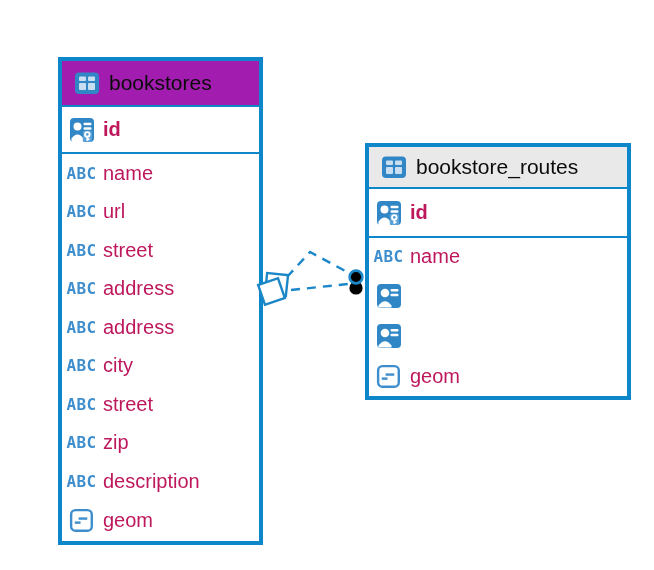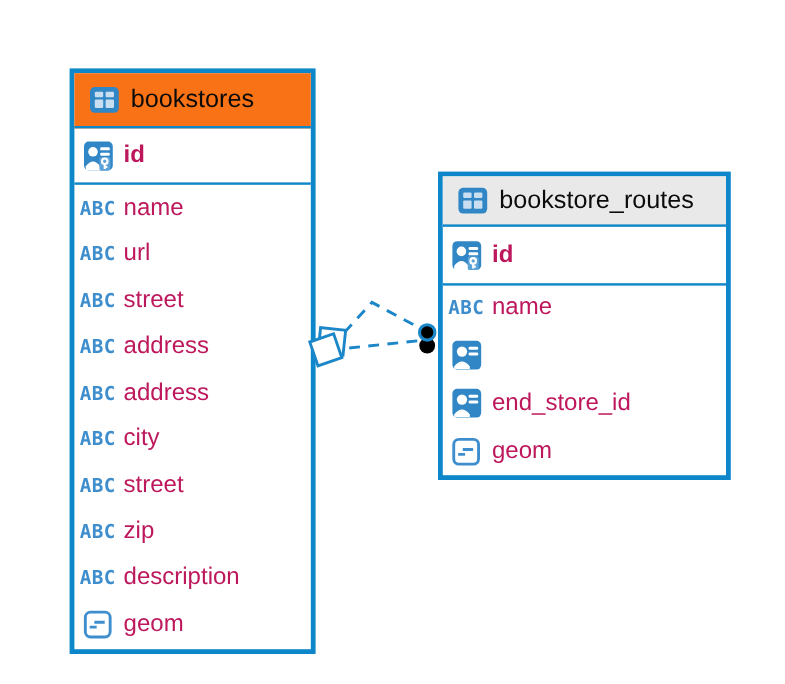--- a/index.html
+++ b/index.html
@@ -16,21 +16,21 @@
   }
   .tbl {
     position: absolute;
     box-sizing: border-box;
     border: 4px solid #0d87c9;
     background: #ffffff;
     display: flex;
     flex-direction: column;
   }
   .tbl-bookstores { left: 58px; top: 57px; width: 205px; height: 488px; }
-  .tbl-routes     { left: 365px; top: 143px; width: 244px; height: 257px; }
+  .tbl-routes     { left: 365px; top: 143px; width: 266px; height: 257px; }
   .tbl-header {
     flex: 0 0 auto;
     display: flex;
     align-items: center;
     gap: 9px;
     padding-left: 11px;
     border-bottom: 2px solid #0d87c9;
     box-sizing: border-box;
   }
   .tbl-bookstores .tbl-header { height: 46px; }
@@ -85,21 +85,21 @@
     width: 654px; height: 570px;
     pointer-events: none;
   }
 </style>
 </head>
 <body>
 
 <div class="canvas">
 
   <div class="tbl tbl-bookstores">
-    <div class="tbl-header" style="background: #f97316;">
+    <div class="tbl-header" style="background: #a21caf;">
       <span class="icon-box">
           <svg width="26" height="26" viewBox="0 0 26 26" xmlns="http://www.w3.org/2000/svg">
             <rect x="1" y="2.5" width="24" height="21.5" rx="4" fill="#3187c6"></rect>
             <rect x="5" y="6.5" width="7" height="4.5" rx="1" fill="#c9def0"></rect>
             <rect x="14" y="6.5" width="7" height="4.5" rx="1" fill="#c9def0"></rect>
             <rect x="5" y="13" width="7" height="7" rx="1" fill="#c9def0"></rect>
             <rect x="14" y="13" width="7" height="7" rx="1" fill="#c9def0"></rect>
           </svg>
         </span>
       <span class="tbl-title">bookstores</span>
@@ -238,21 +238,20 @@
         <div class="col-row">
           <span class="icon-box">
             <svg width="26" height="26" viewBox="0 0 26 26" xmlns="http://www.w3.org/2000/svg">
               <rect x="1" y="1" width="24" height="24" rx="4" fill="#3187c6"></rect>
               <rect x="14.5" y="6" width="8" height="2.5" rx="1" fill="#ffffff"></rect>
               <rect x="14.5" y="10.8" width="8" height="2.5" rx="1" fill="#ffffff"></rect>
               <circle cx="9" cy="10" r="4.3" fill="#ffffff"></circle>
               <path d="M2.5 22.5 q6.5 -8.5 13 0 l0 2 l-13 0 z" fill="#ffffff"></path>
             </svg>
           </span>
-          <span class="col-label">end_store_id</span>
         </div>
         <div class="col-row">
           <span class="icon-box">
             <svg width="25" height="25" viewBox="0 0 26 26" xmlns="http://www.w3.org/2000/svg">
               <rect x="2.2" y="2.2" width="21.5" height="21.5" rx="4.5" fill="#ffffff" stroke="#3e8ecd" stroke-width="2.5"></rect>
               <line x1="10" y1="11" x2="19" y2="11" stroke="#3e8ecd" stroke-width="2.5"></line>
               <line x1="6" y1="15.2" x2="12" y2="15.2" stroke="#3e8ecd" stroke-width="2.5"></line>
             </svg>
           </span>
           <span class="col-label">geom</span>

